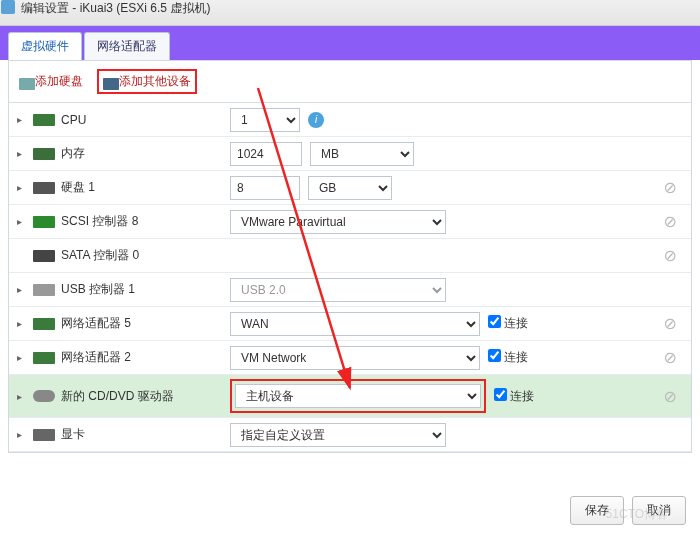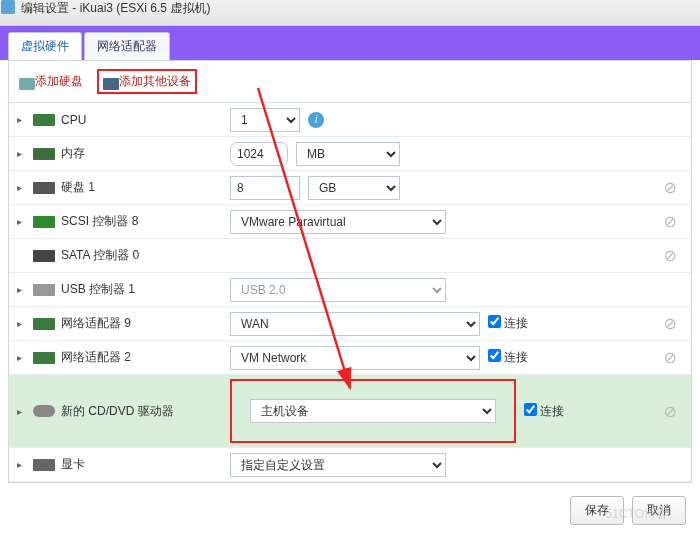--- a/index.html
+++ b/index.html
@@ -31,21 +31,21 @@
 .badge.usb{background:#999}
 .badge.net{background:#3a7a3a}
 .badge.cd{background:#888;border-radius:6px}
 .badge.gpu{background:#666}
 select,input[type=text]{height:24px;border:1px solid #bfc8d2;background:#fff;padding:0 6px;color:#333}
 select{min-width:70px}
 .sel-wide{width:216px}
 .sel-full{flex:1;max-width:250px}
 .info-ico{width:16px;height:16px;border-radius:50%;background:#4aa3df;color:#fff;display:inline-flex;align-items:center;justify-content:center;font-size:10px;font-style:italic}
 .del{color:#bbb;font-size:16px;margin-left:auto;margin-right:8px;cursor:pointer}
-.hlbox{border:2px solid #e22;padding:18px;display:inline-block}
+.hlbox{border:2px solid #e22;padding:3px;display:inline-block}
 .cb{display:flex;align-items:flex-start;gap:3px;color:#333}
 .footer{position:absolute;bottom:8px;right:14px;display:flex;gap:8px}
 .btn{border:1px solid #bbb;background:linear-gradient(#fdfdfd,#eee);padding:5px 14px;border-radius:3px;cursor:pointer;color:#333}
 .wm{position:absolute;bottom:10px;right:32px;color:#bbb;font-size:12px;opacity:.55;pointer-events:none}
 svg.arrow{position:absolute;left:0;top:0;pointer-events:none}
 </style>
 </head>
 <body>
 
 <div class="titlebar">
@@ -90,34 +90,34 @@
         </div>
     </div>
 
     <div class="row">
       <div class="cell-l">
           <span class="exp">▸</span>
           <span class="badge mem"></span>
           <span>内存</span>
         </div>
       <div class="cell-r">
-          <input type="text" style="width: 58px; border-radius: 7px;" value="1024">
+          <input type="text" style="width: 72px;" value="1024">
           <select style="width:104px"><option>MB</option></select>
         </div>
     </div>
 
     <div class="row">
       <div class="cell-l">
           <span class="exp">▸</span>
           <span class="badge disk"></span>
           <span>硬盘 1</span>
         </div>
       <div class="cell-r">
           <input type="text" style="width: 70px;" value="8">
-          <select style="width:92px"><option>GB</option></select>
+          <select style="width:84px"><option>GB</option></select>
           <span class="del">⊘</span>
         </div>
     </div>
 
     <div class="row">
       <div class="cell-l">
           <span class="exp">▸</span>
           <span class="badge scsi"></span>
           <span>SCSI 控制器 8</span>
         </div>
@@ -146,21 +146,21 @@
         </div>
       <div class="cell-r">
           <select class="sel-wide" style="color:#999"><option>USB 2.0</option></select>
         </div>
     </div>
 
     <div class="row">
       <div class="cell-l">
           <span class="exp">▸</span>
           <span class="badge net"></span>
-          <span>网络适配器 9</span>
+          <span>网络适配器 5</span>
         </div>
       <div class="cell-r">
           <select class="sel-full"><option>WAN</option></select>
           <label class="cb">
             <input type="checkbox" checked="" style="">
             <span>连接</span>
           </label>
           <span class="del">⊘</span>
         </div>
     </div>

